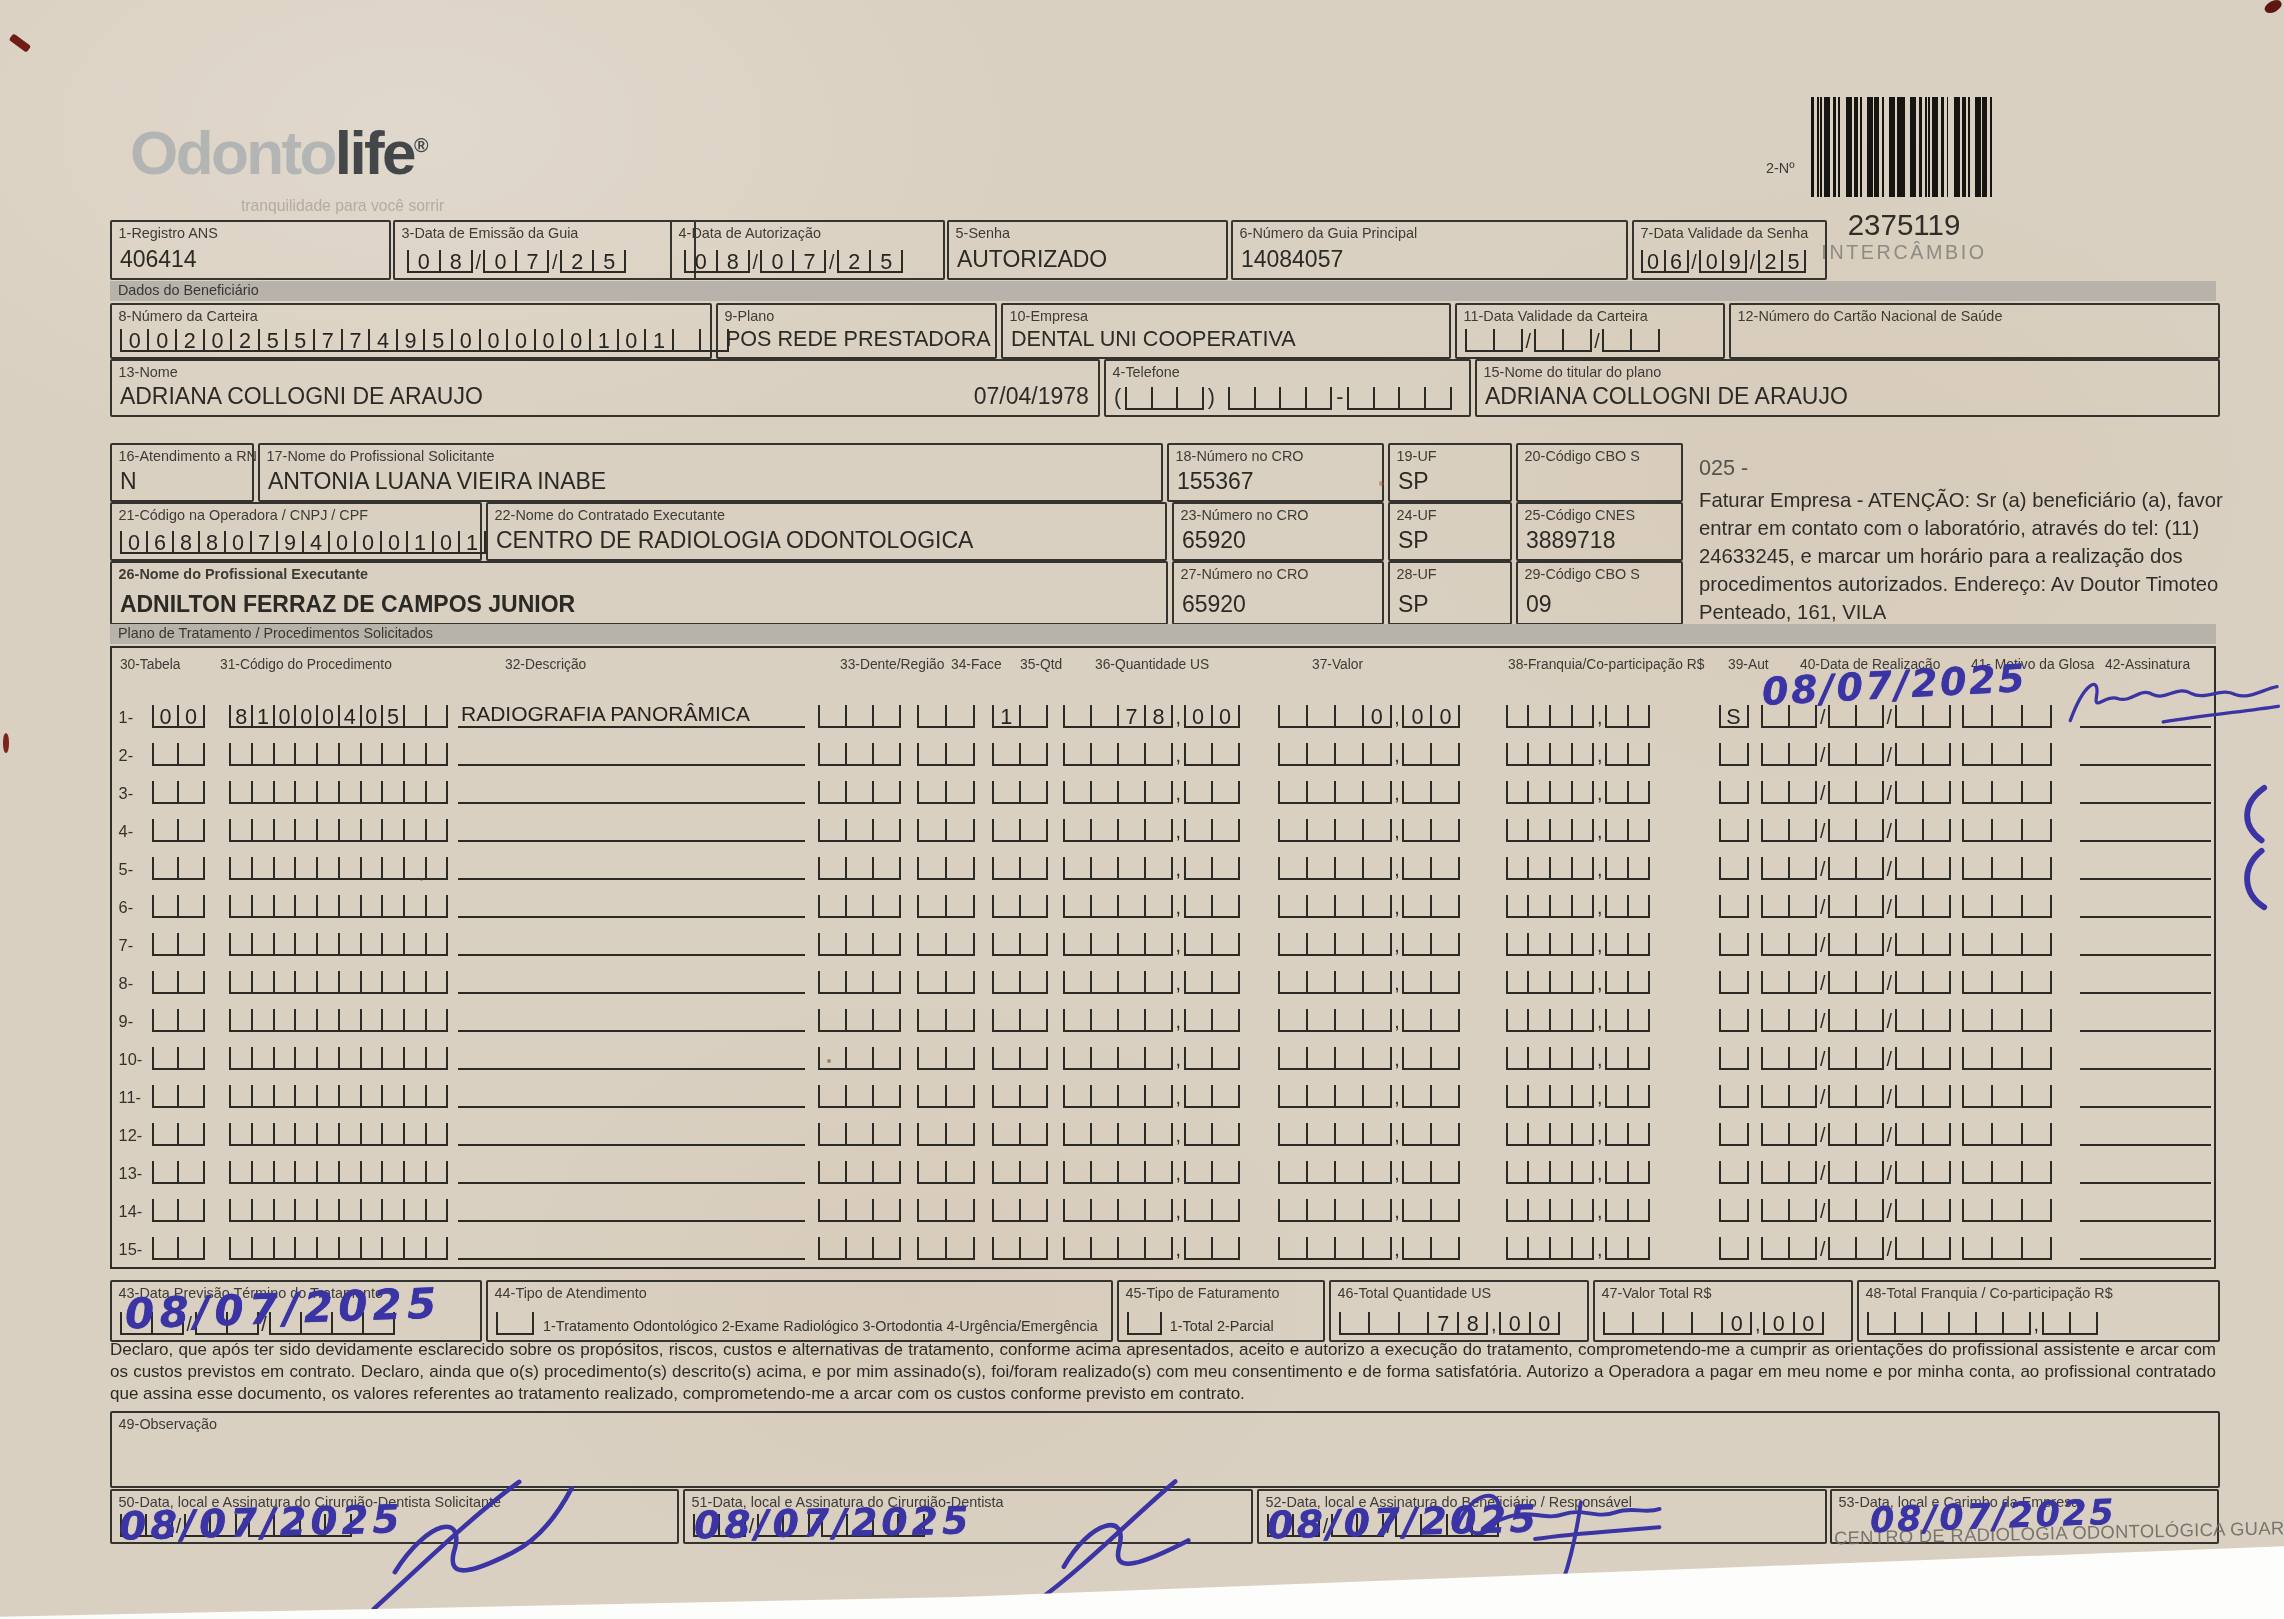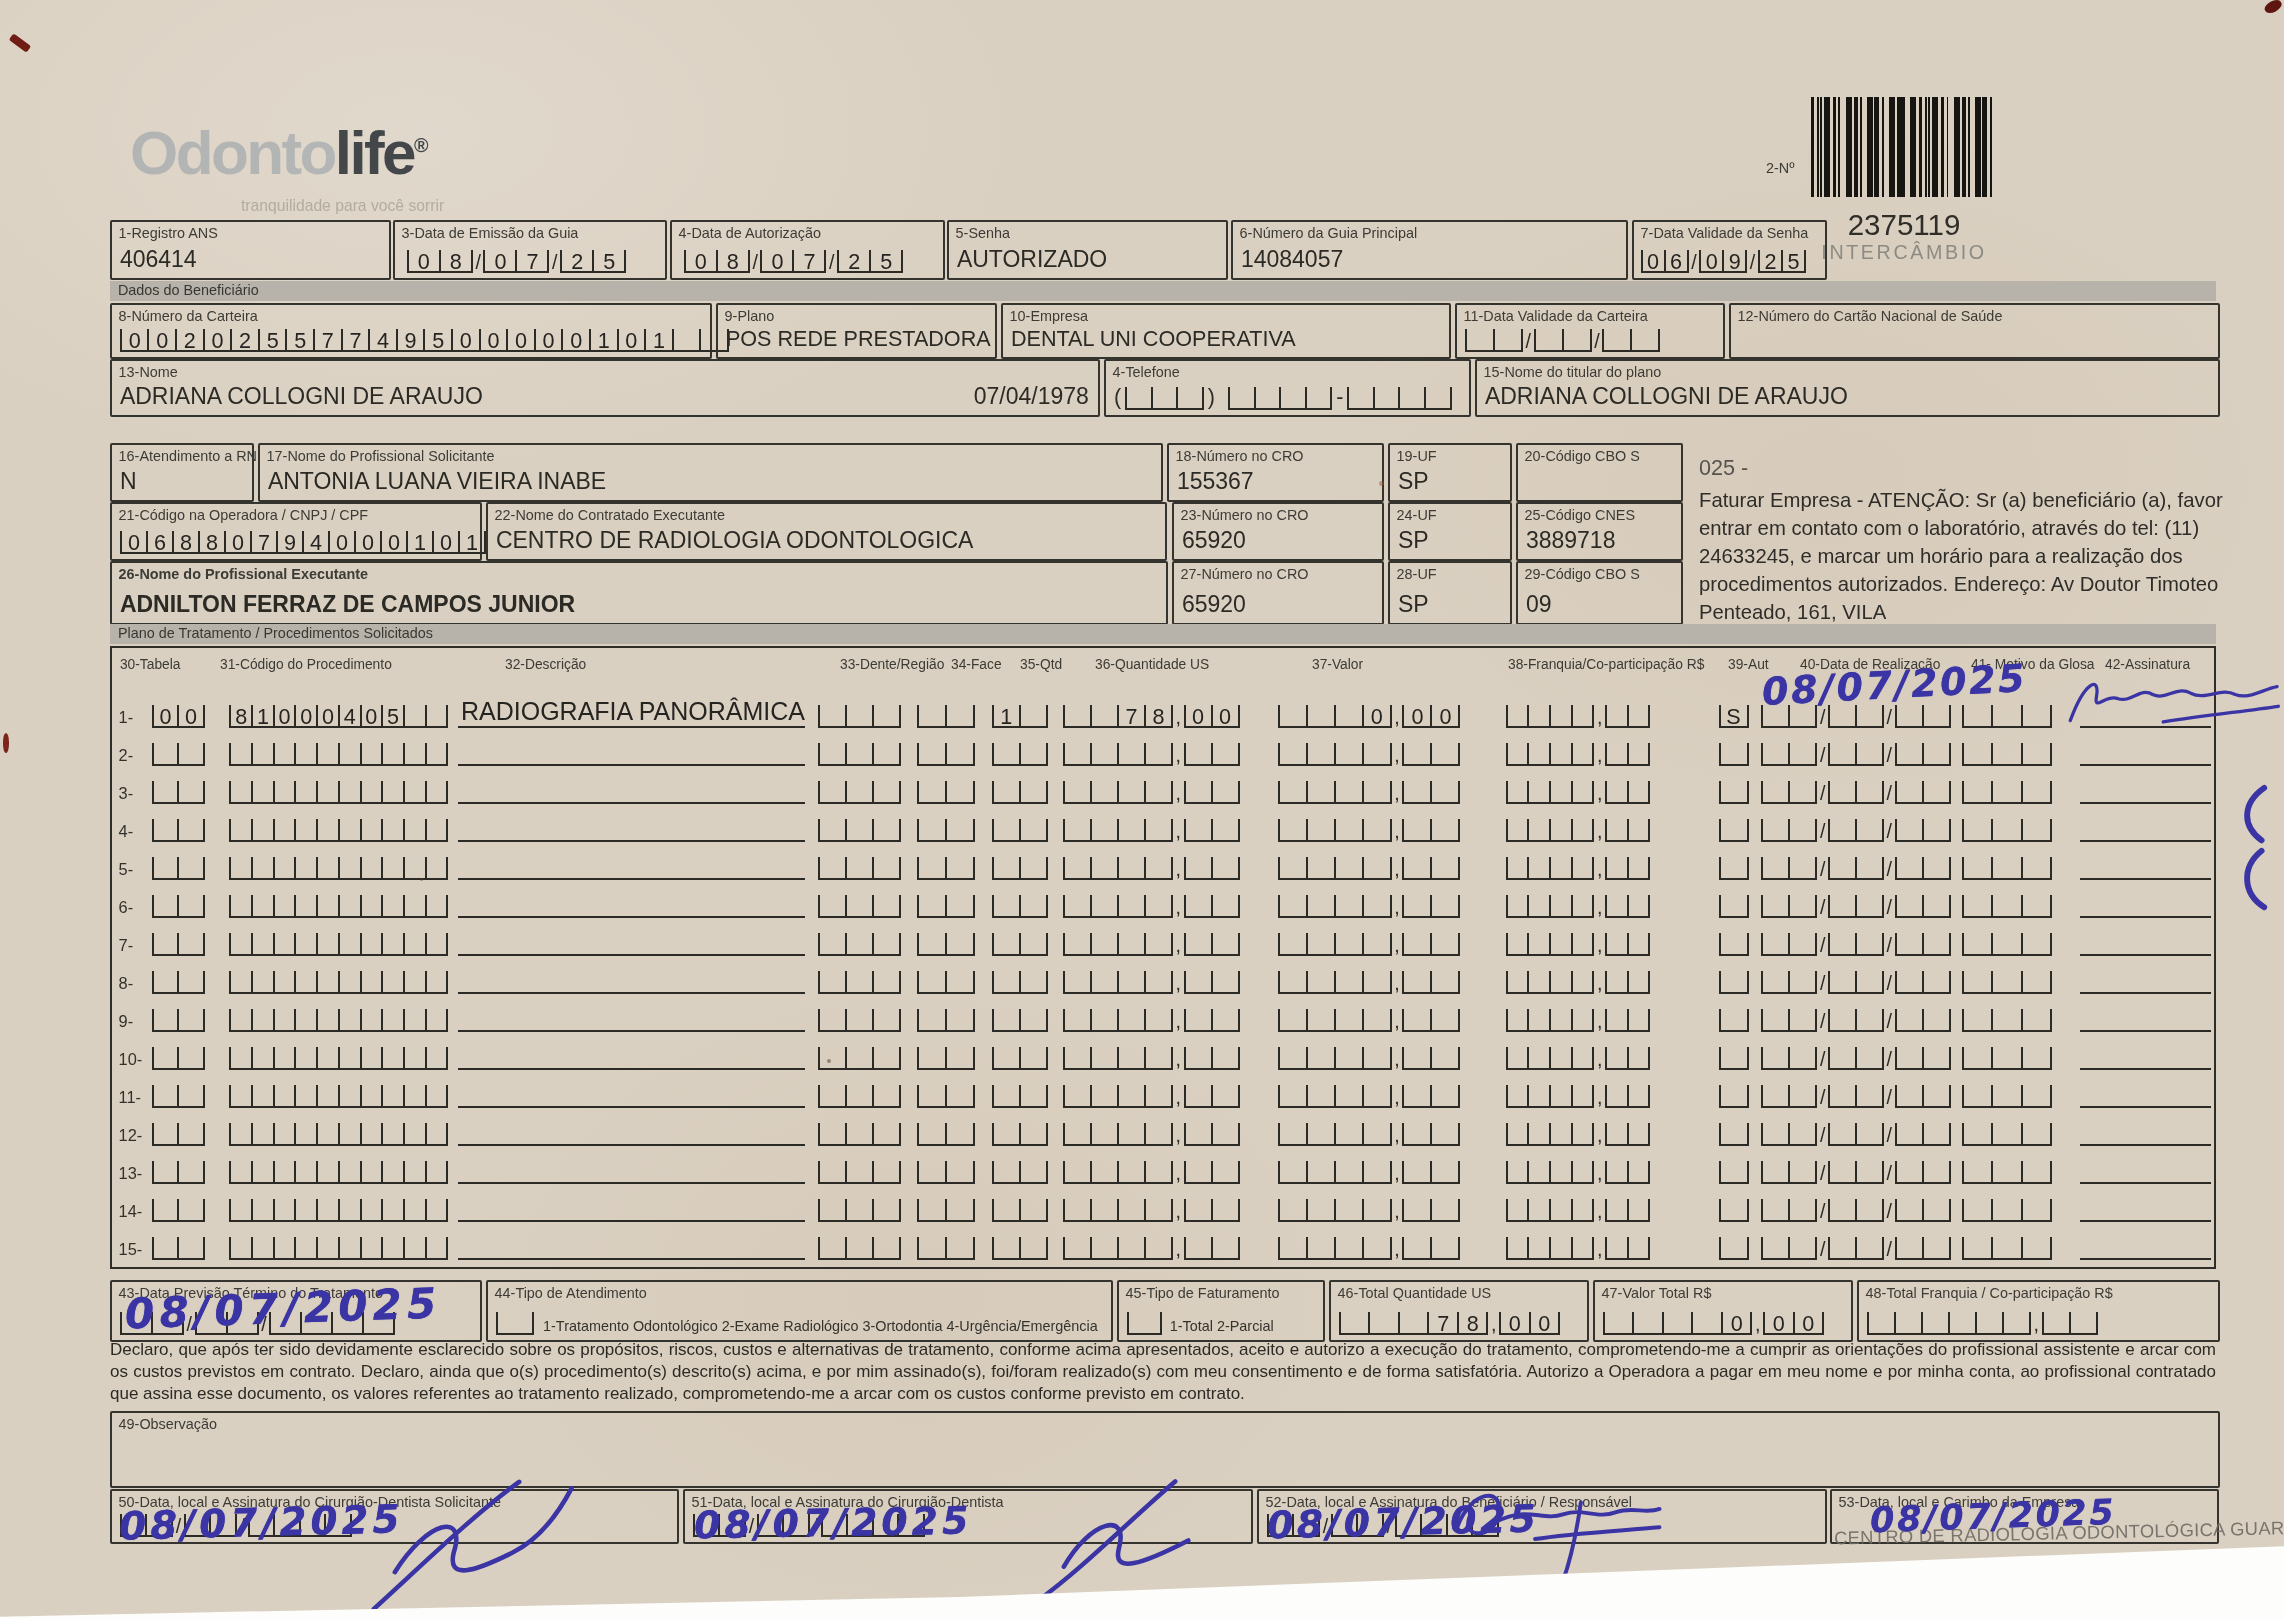--- a/index.html
+++ b/index.html
@@ -26,21 +26,21 @@
   .combpos{position:absolute;left:7.9px;bottom:5.2px;}
   
   .ptable{position:absolute;left:110px;top:646px;width:2106px;height:623px;
     border:2.6px solid #2f2d28;box-sizing:border-box;}
   .thead{position:relative;height:42px;}
   .thead span{position:absolute;top:9.2px;font-size:13.8px;color:#3d3b35;white-space:nowrap;}
   .trow{position:relative;display:flex;align-items:flex-end;height:38px;padding-left:6.6px;overflow:hidden;}
   .rnum{width:33px;font-size:16.4px;color:#33312c;flex:0 0 auto;padding-bottom:1.3px;}
   .tcell{display:inline-flex;align-items:flex-end;flex:0 0 auto;box-sizing:border-box;}
   .tcell.line{border-bottom:2.6px solid #2c2a25;height:26px;}
-  .lineval{font-size:25px;color:#262420;padding-left:2.6px;white-space:nowrap;}
+  .lineval{font-size:21px;color:#262420;padding-left:2.6px;white-space:nowrap;}
   
   .hand{position:absolute;font-family:"DejaVu Sans",sans-serif;font-style:italic;font-weight:bold;
     color:#3a34a4;white-space:nowrap;text-shadow:0 0 0.7px #3a34a4;}
   .sig{position:absolute;}
   .sig path{fill:none;stroke:#3a34a4;stroke-linecap:round;stroke-linejoin:round;}
   
   .stamp{position:absolute;font-size:18.4px;letter-spacing:0.3px;color:#6f6c64;white-space:nowrap;
     transform:rotate(-1.3deg);opacity:.9;}
   .note{position:absolute;left:1699px;top:454px;width:548px;font-size:20.3px;line-height:28px;color:#2f2d29;}
   .note .ncode{color:#55534e;font-size:21.6px;display:block;margin-bottom:3.9px;}
@@ -67,21 +67,21 @@
 
   <div class="lbl" style="left:1766px;top:160px;">2-Nº</div>
   <div class="barcode"></div>
   <div style="position:absolute;left:1811px;top:208px;width:186px;text-align:center;font-size:29.5px;color:#2f2d28;">2375119</div>
   <div style="position:absolute;left:1798px;top:241px;width:212px;text-align:center;font-size:19.7px;letter-spacing:2.6px;color:#8d8b83;">INTERCÂMBIO</div>
 
   <div class="box" style="left:110px;top:220px;width:277px;height:56px;">
     <span class="blabel">1-Registro ANS</span>
     <span class="bvalue">406414</span>
   </div>
-  <div class="box" style="left:393px;top:220px;width:270px;height:56px;">
+  <div class="box" style="left:393px;top:220px;width:270px;height:56px;padding-left:29px;">
     <span class="blabel">3-Data de Emissão da Guia</span>
     <span class="combpos" style="left:11.8px;"><span class="comb-row" style="--sw:30px">
           <span class="comb">
             <span class="cslot">0</span>
             <span class="cslot">8</span>
           </span>
           <span class="comb-sep">/</span>
           <span class="comb">
             <span class="cslot">0</span>
             <span class="cslot">7</span>

